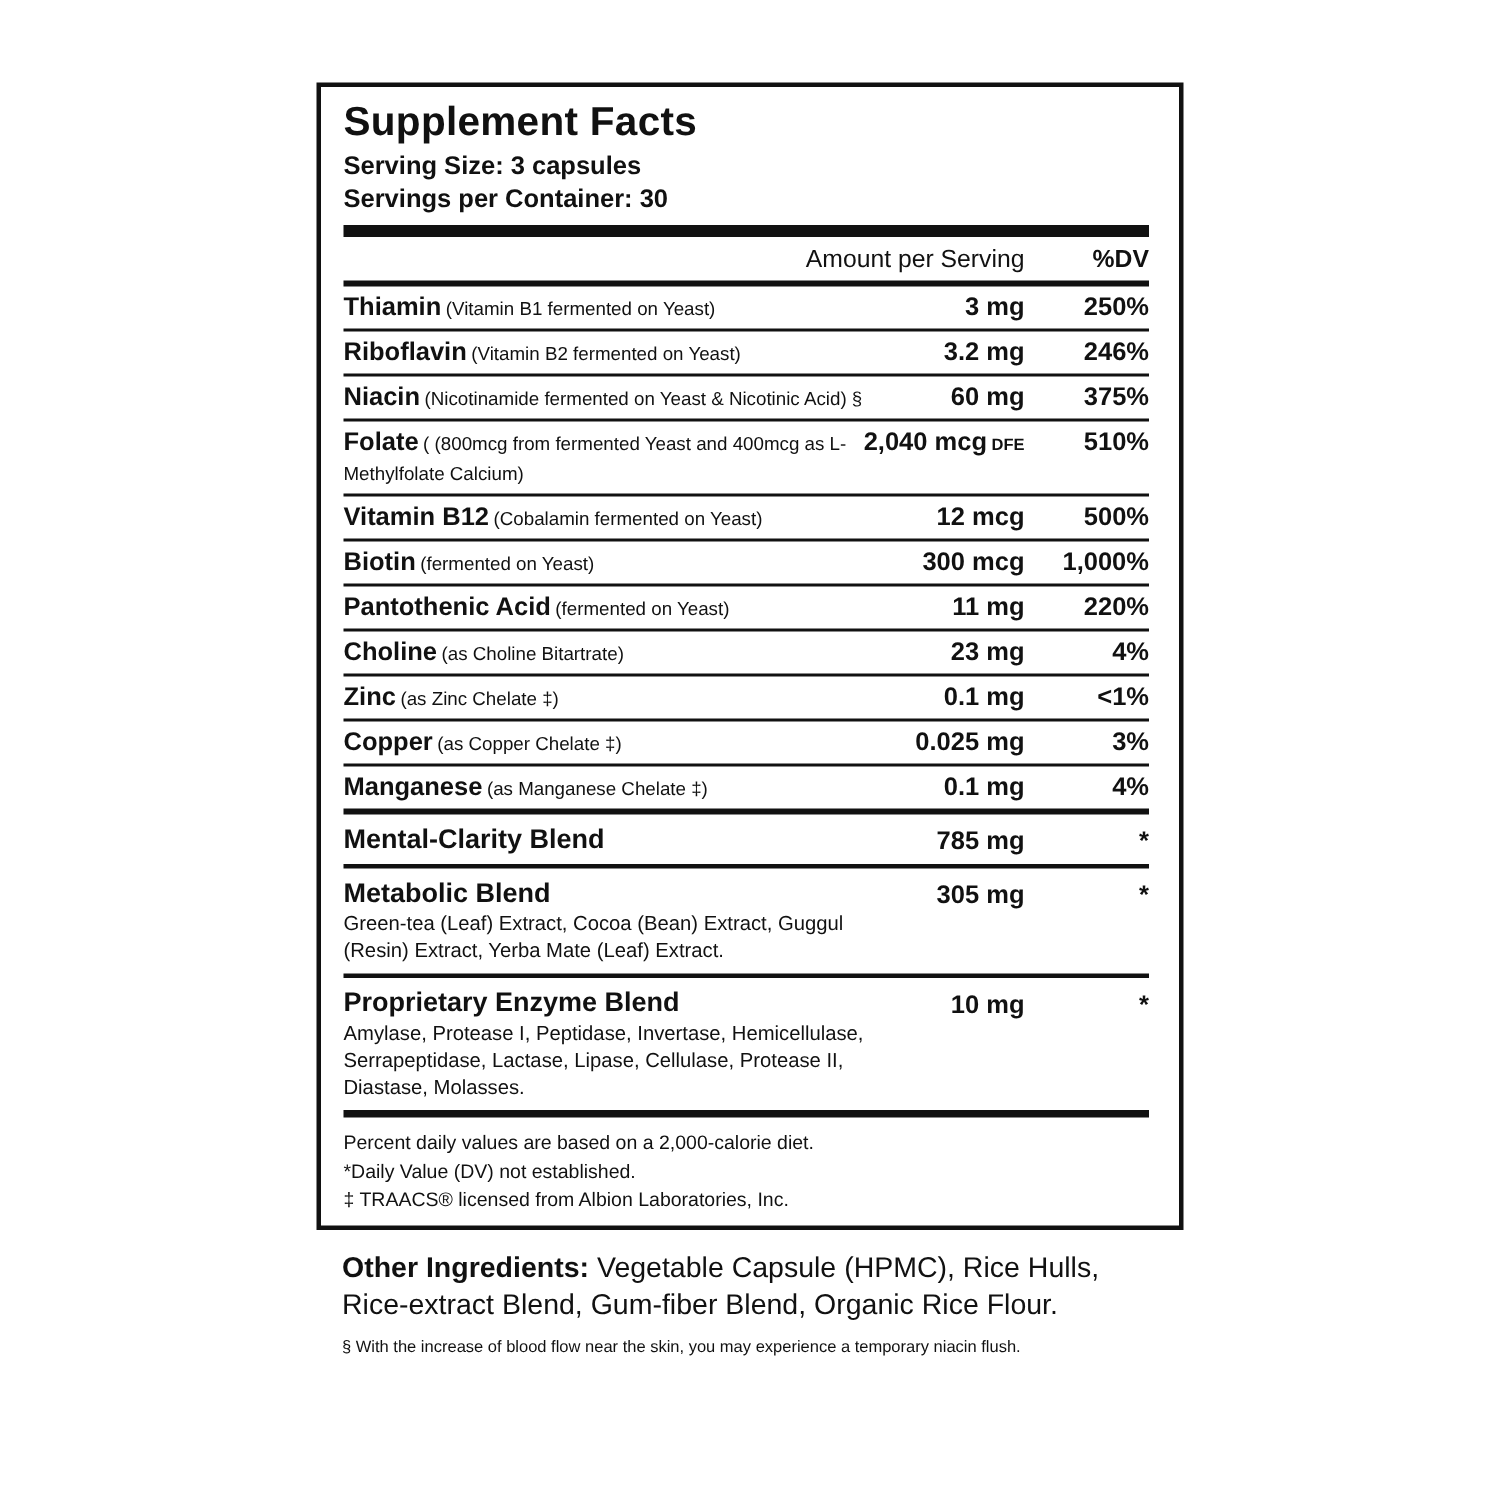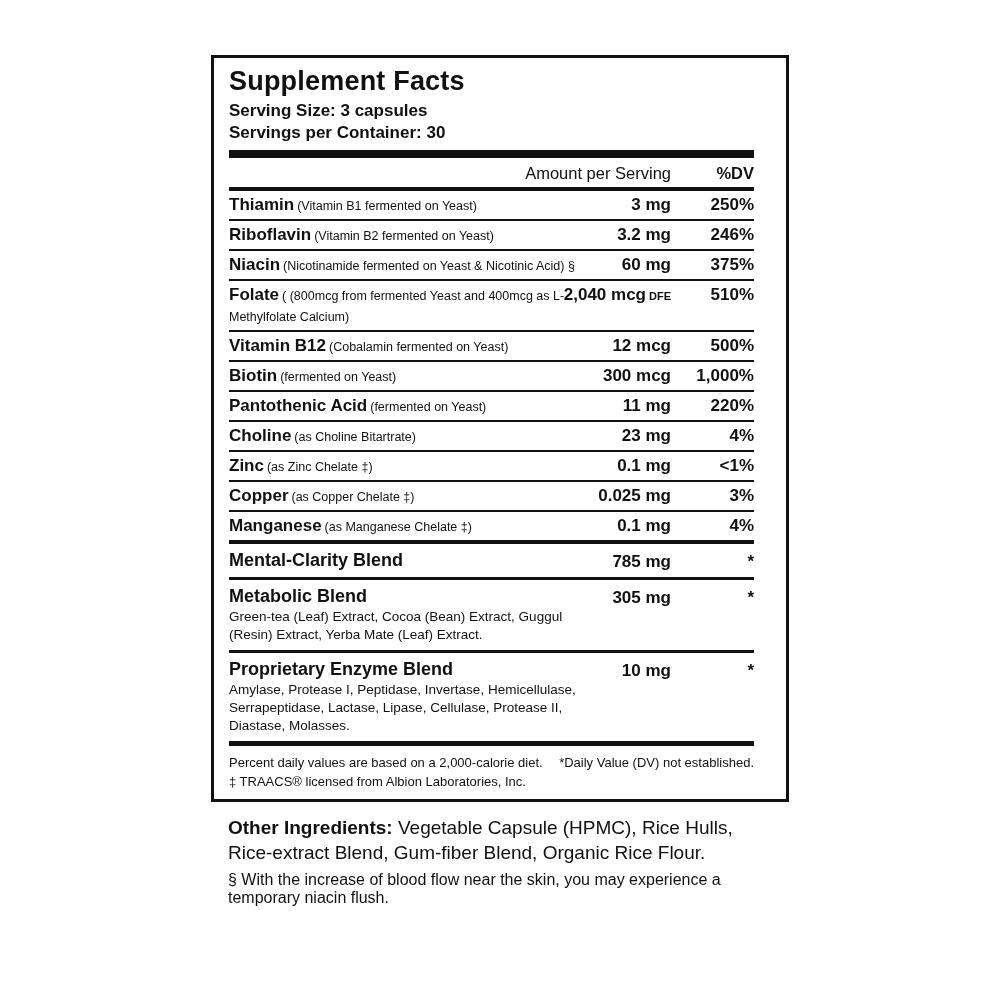--- a/index.html
+++ b/index.html
@@ -12,21 +12,21 @@
   .label-col {
     position: absolute;
     left: 211px;
     top: 55px;
     width: 578px;
   }
 
   
   .facts-box {
     border: 3px solid #111;
-    padding: 6px 32px 8px 15px;
+    padding: 6px 20px 8px 15px;
     background: #fff;
   }
   .title {
     font-size: 27px;
     font-weight: 700;
     letter-spacing: 0.2px;
     line-height: 1.15;
     margin: 2px 0 3px 0;
   }
   .serving-line {
@@ -79,33 +79,33 @@
   .b-ing {
     font-size: 13.5px;
     font-weight: 400;
     line-height: 18px;
     max-width: 368px;
     margin-top: 1px;
   }
   .blend .n-amt, .blend .n-dv { top: 8px; text-align: right; }
 
   .foot { padding-top: 7px; font-size: 13px; line-height: 19px; }
-  .foot-line1 { display: flex; justify-content: space-between; }
+  .foot-line1 { display: flex; justify-content: space-between; flex-direction: column; }
 
   
   .other-ing {
     margin: 13px 0 0 17px;
     width: 545px;
     font-size: 19px;
     line-height: 25px;
   }
   .other-ing b { font-weight: 700; }
   .niacin-note {
     margin: 6px 0 0 17px;
-    font-size: 16px;
+    font-size: 11px;
     line-height: 18px;
   }
 </style>
 </head>
 <body>
 
 <div class="label-col">
 
   <div class="facts-box">
     <div class="title">Supplement Facts</div>

